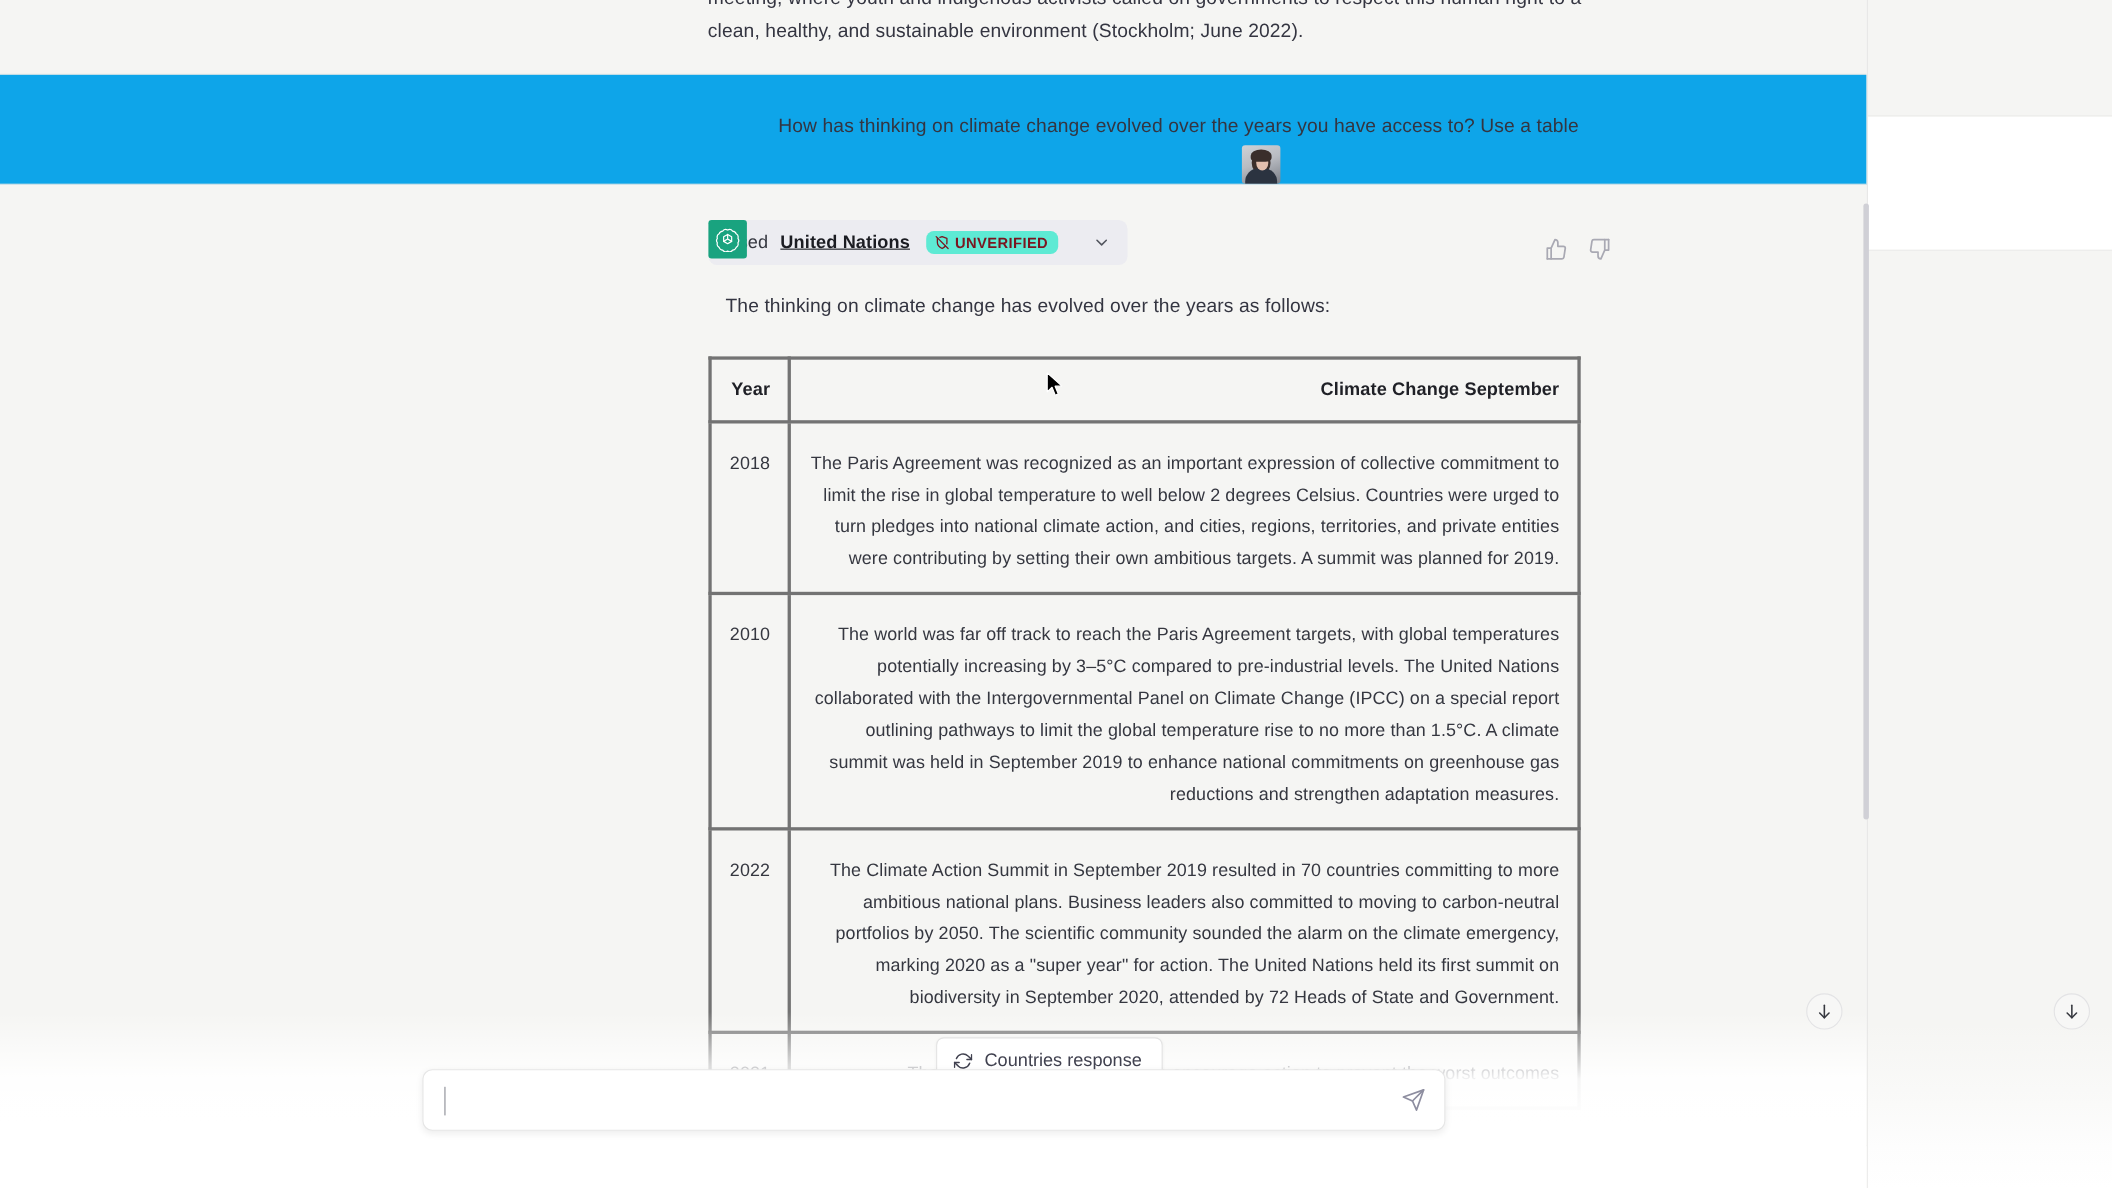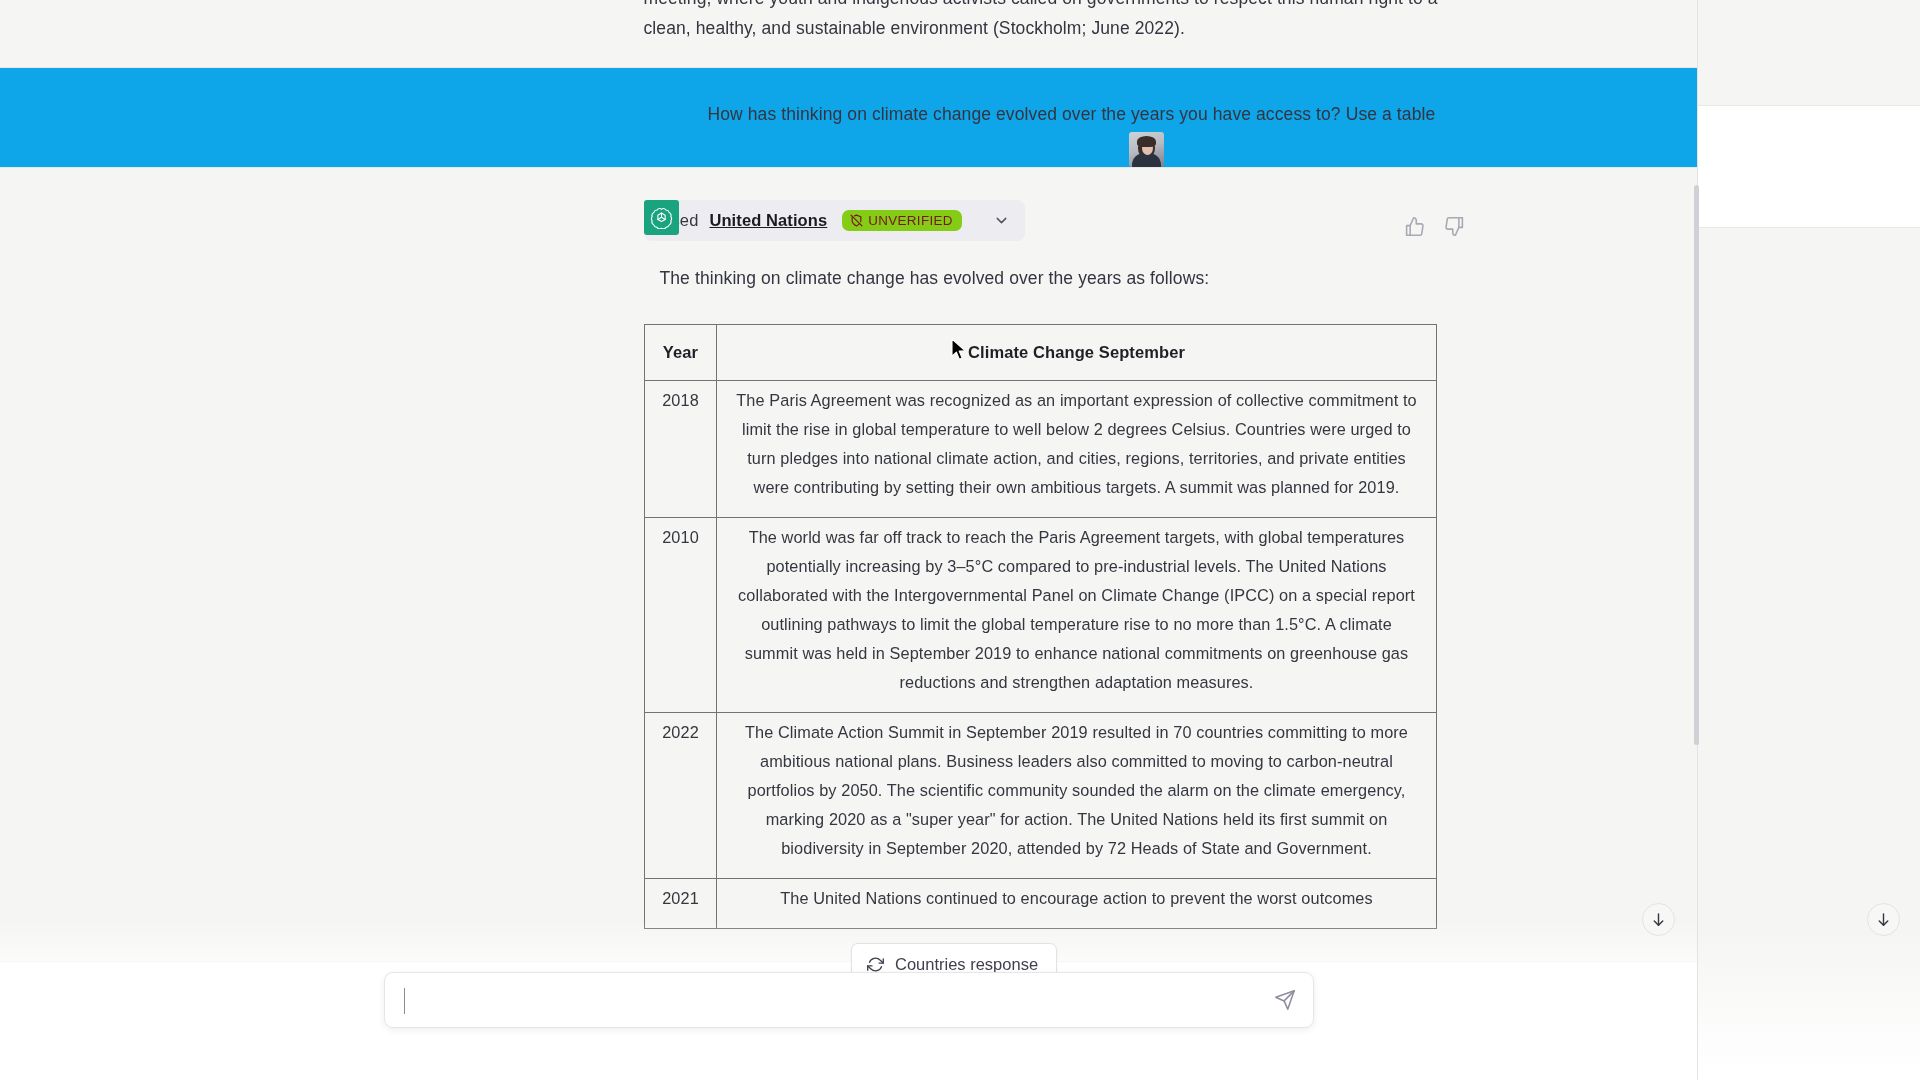--- a/index.html
+++ b/index.html
@@ -140,26 +140,26 @@
     color: #22242c;
     line-height: 1;
     white-space: nowrap;
   }
   .source-chip .used-label { color: #353740; }
   .source-chip .source-name { font-weight: 700; color: #1b1c22; text-decoration: underline; }
   .badge-unverified {
     display: inline-flex;
     align-items: center;
     gap: 5px;
-    background: #84cc16;
+    background: #5eead4;
     color: #7a1620;
     border-radius: 7px;
     padding: 4px 9px 4px 8px;
     font-size: 13.4px;
-    font-weight: 400;
+    font-weight: 700;
     letter-spacing: 0.35px;
     margin-left: 4px;
   }
   .badge-unverified svg { display: block; }
   .chip-caret {
     margin-left: 20px;
     display: flex;
     align-items: center;
     color: #52555e;
   }
@@ -179,31 +179,31 @@
   .md-table-wrap { margin-top: 30px; }
   table.md {
     border-collapse: collapse;
     width: 793px;
     font-size: 16.3px;
     line-height: 29px;
     color: #353740;
     border: 1px solid #dfe0e3;
   }
   table.md th, table.md td {
-    border: 1px solid #737373;
-    text-align: center;
+    border: 3px solid #737373;
+    text-align: right;
     vertical-align: top;
   }
   table.md th {
     padding: 13px 16px 13px 17px;
     font-weight: 700;
     color: #1f2026;
     font-size: 16.5px;
   }
-  table.md td { padding: 5px 16px 15px 17px; }
+  table.md td { padding: 22px 16px 15px 17px; }
   table.md td.year { width: 72px; white-space: nowrap; color: #353740; }
 
   
   .regen-btn {
     position: absolute;
     left: 851px;
     top: 943px;
     display: inline-flex;
     align-items: center;
     gap: 11px;

